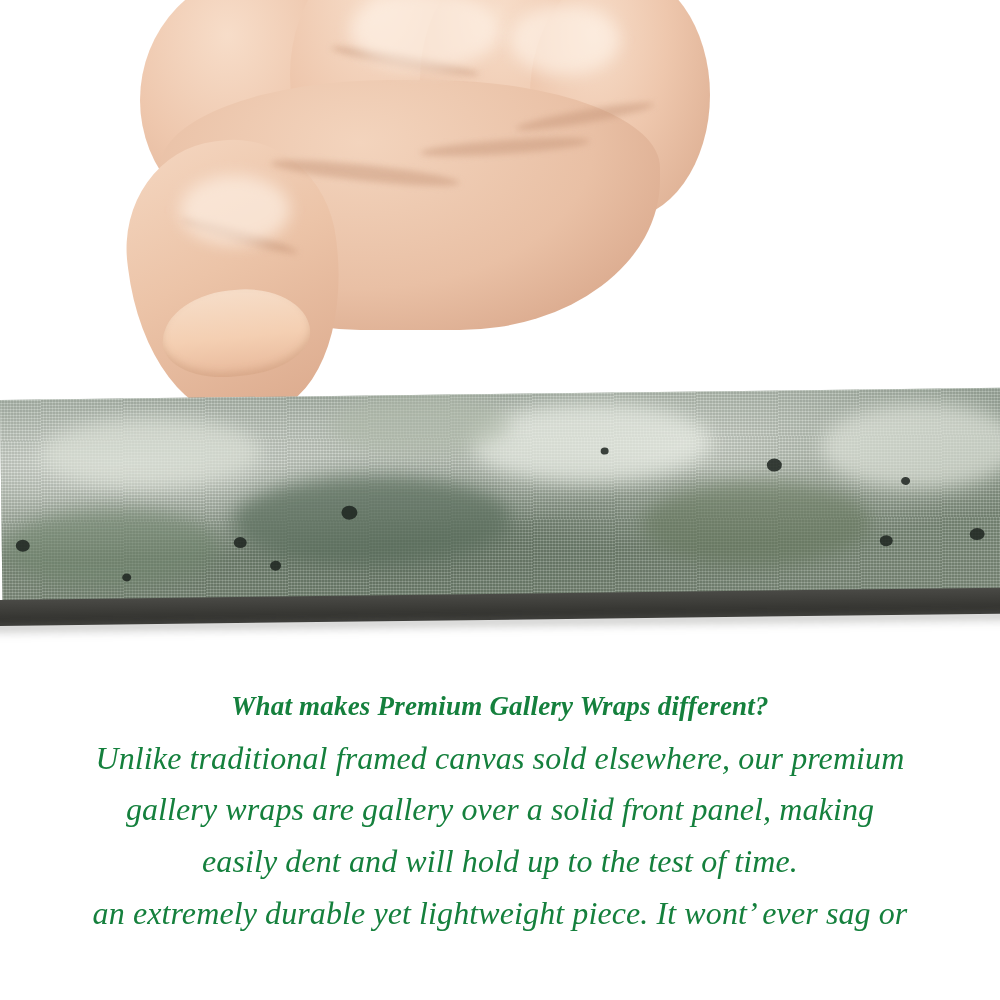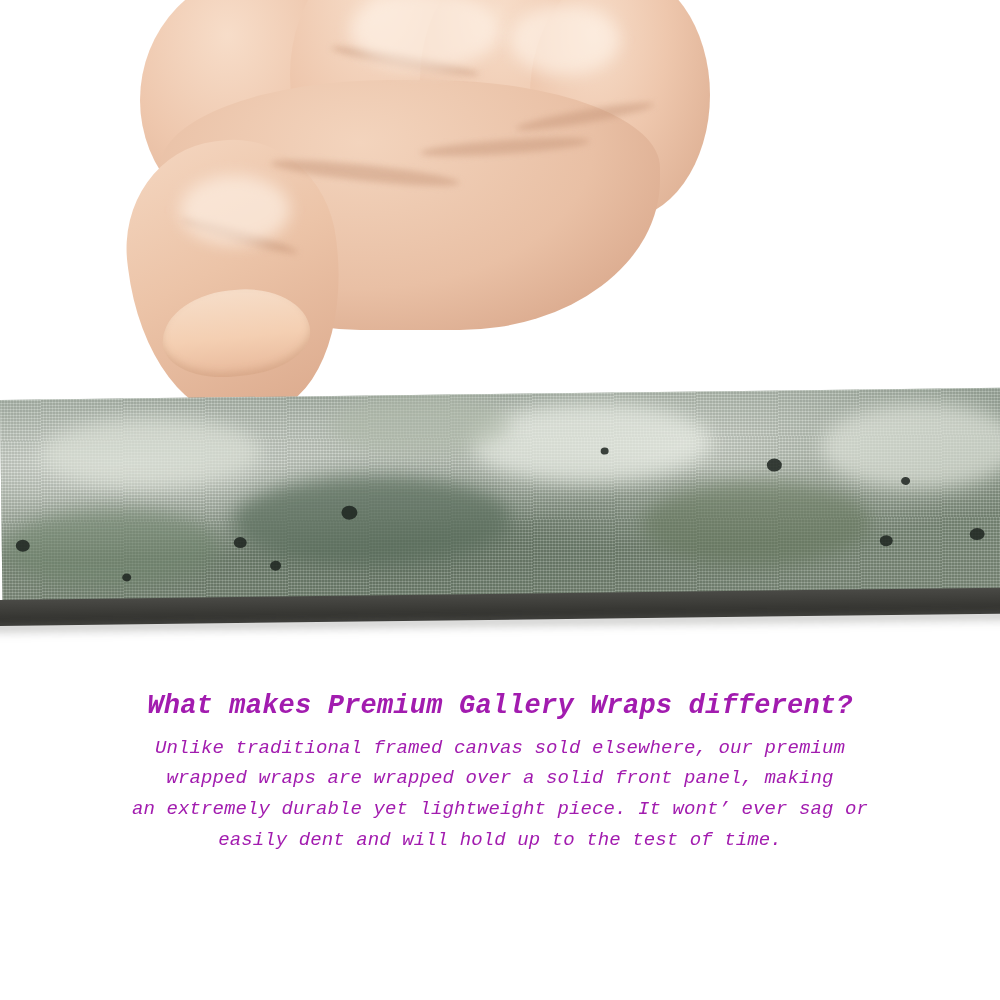--- a/index.html
+++ b/index.html
@@ -160,33 +160,33 @@
     filter: blur(3px);
   }
 
   
   .caption {
     position: absolute;
     left: 0;
     top: 686px;
     width: 1000px;
     text-align: center;
-    color: #a21caf;
-    font-family: Liberation Mono, monospace;
+    color: #15803d;
+    font-family: Liberation Serif, serif;
     font-style: italic;
   }
   .caption-title {
     font-size: 27px;
     font-weight: 700;
     line-height: 1.5;
     margin-bottom: 6px;
     letter-spacing: .2px;
   }
   .caption-line {
-    font-size: 19px;
+    font-size: 32px;
     line-height: 1.62;
     letter-spacing: .1px;
   }
 </style>
 </head>
 <body>
 
 <div class="page">
 
   <div class="photo">
@@ -229,18 +229,18 @@
       <div class="speck" style="left:600px; top:55px;  width:8px;  height:7px;"></div>
       <div class="speck" style="left:120px; top:175px; width:9px;  height:8px;"></div>
     </div>
     <div class="strip-edge"></div>
     <div class="strip-shadow"></div>
   </div>
 
   <div class="caption">
     <div class="caption-title">What makes Premium Gallery Wraps different?</div>
     <div class="caption-line">Unlike traditional framed canvas sold elsewhere, our premium</div>
-    <div class="caption-line">wrapped wraps are wrapped over a solid front panel, making</div>
+    <div class="caption-line">gallery wraps are gallery over a solid front panel, making</div>
+    <div class="caption-line">easily dent and will hold up to the test of time.</div>
     <div class="caption-line">an extremely durable yet lightweight piece. It wont’ ever sag or</div>
-    <div class="caption-line">easily dent and will hold up to the test of time.</div>
   </div>
 
 </div>
 
 </body></html>

